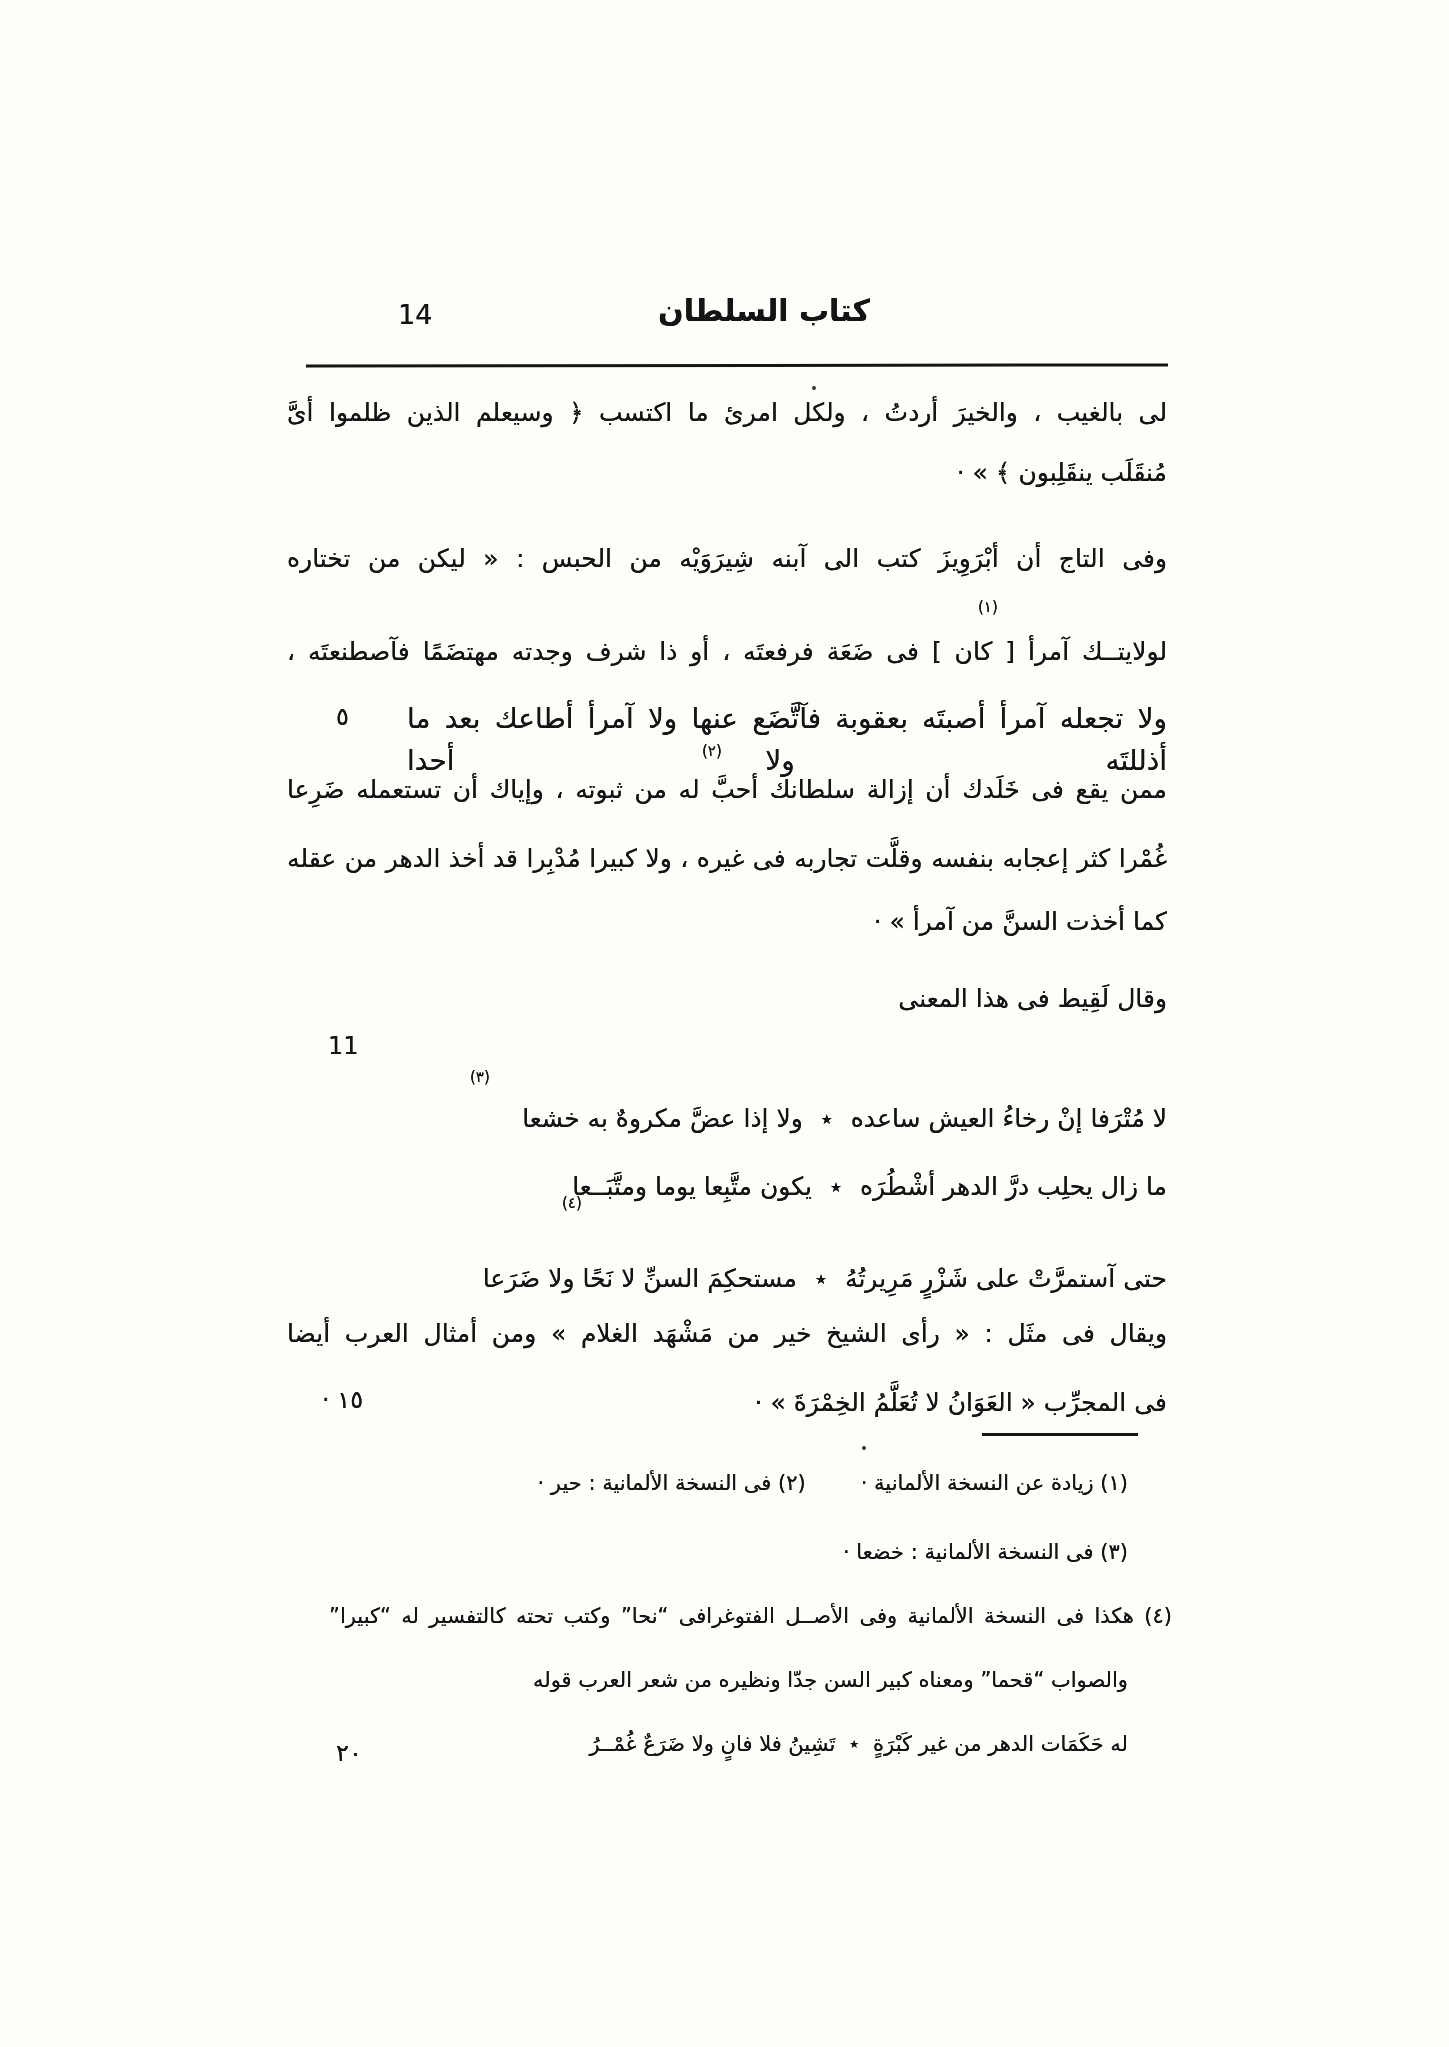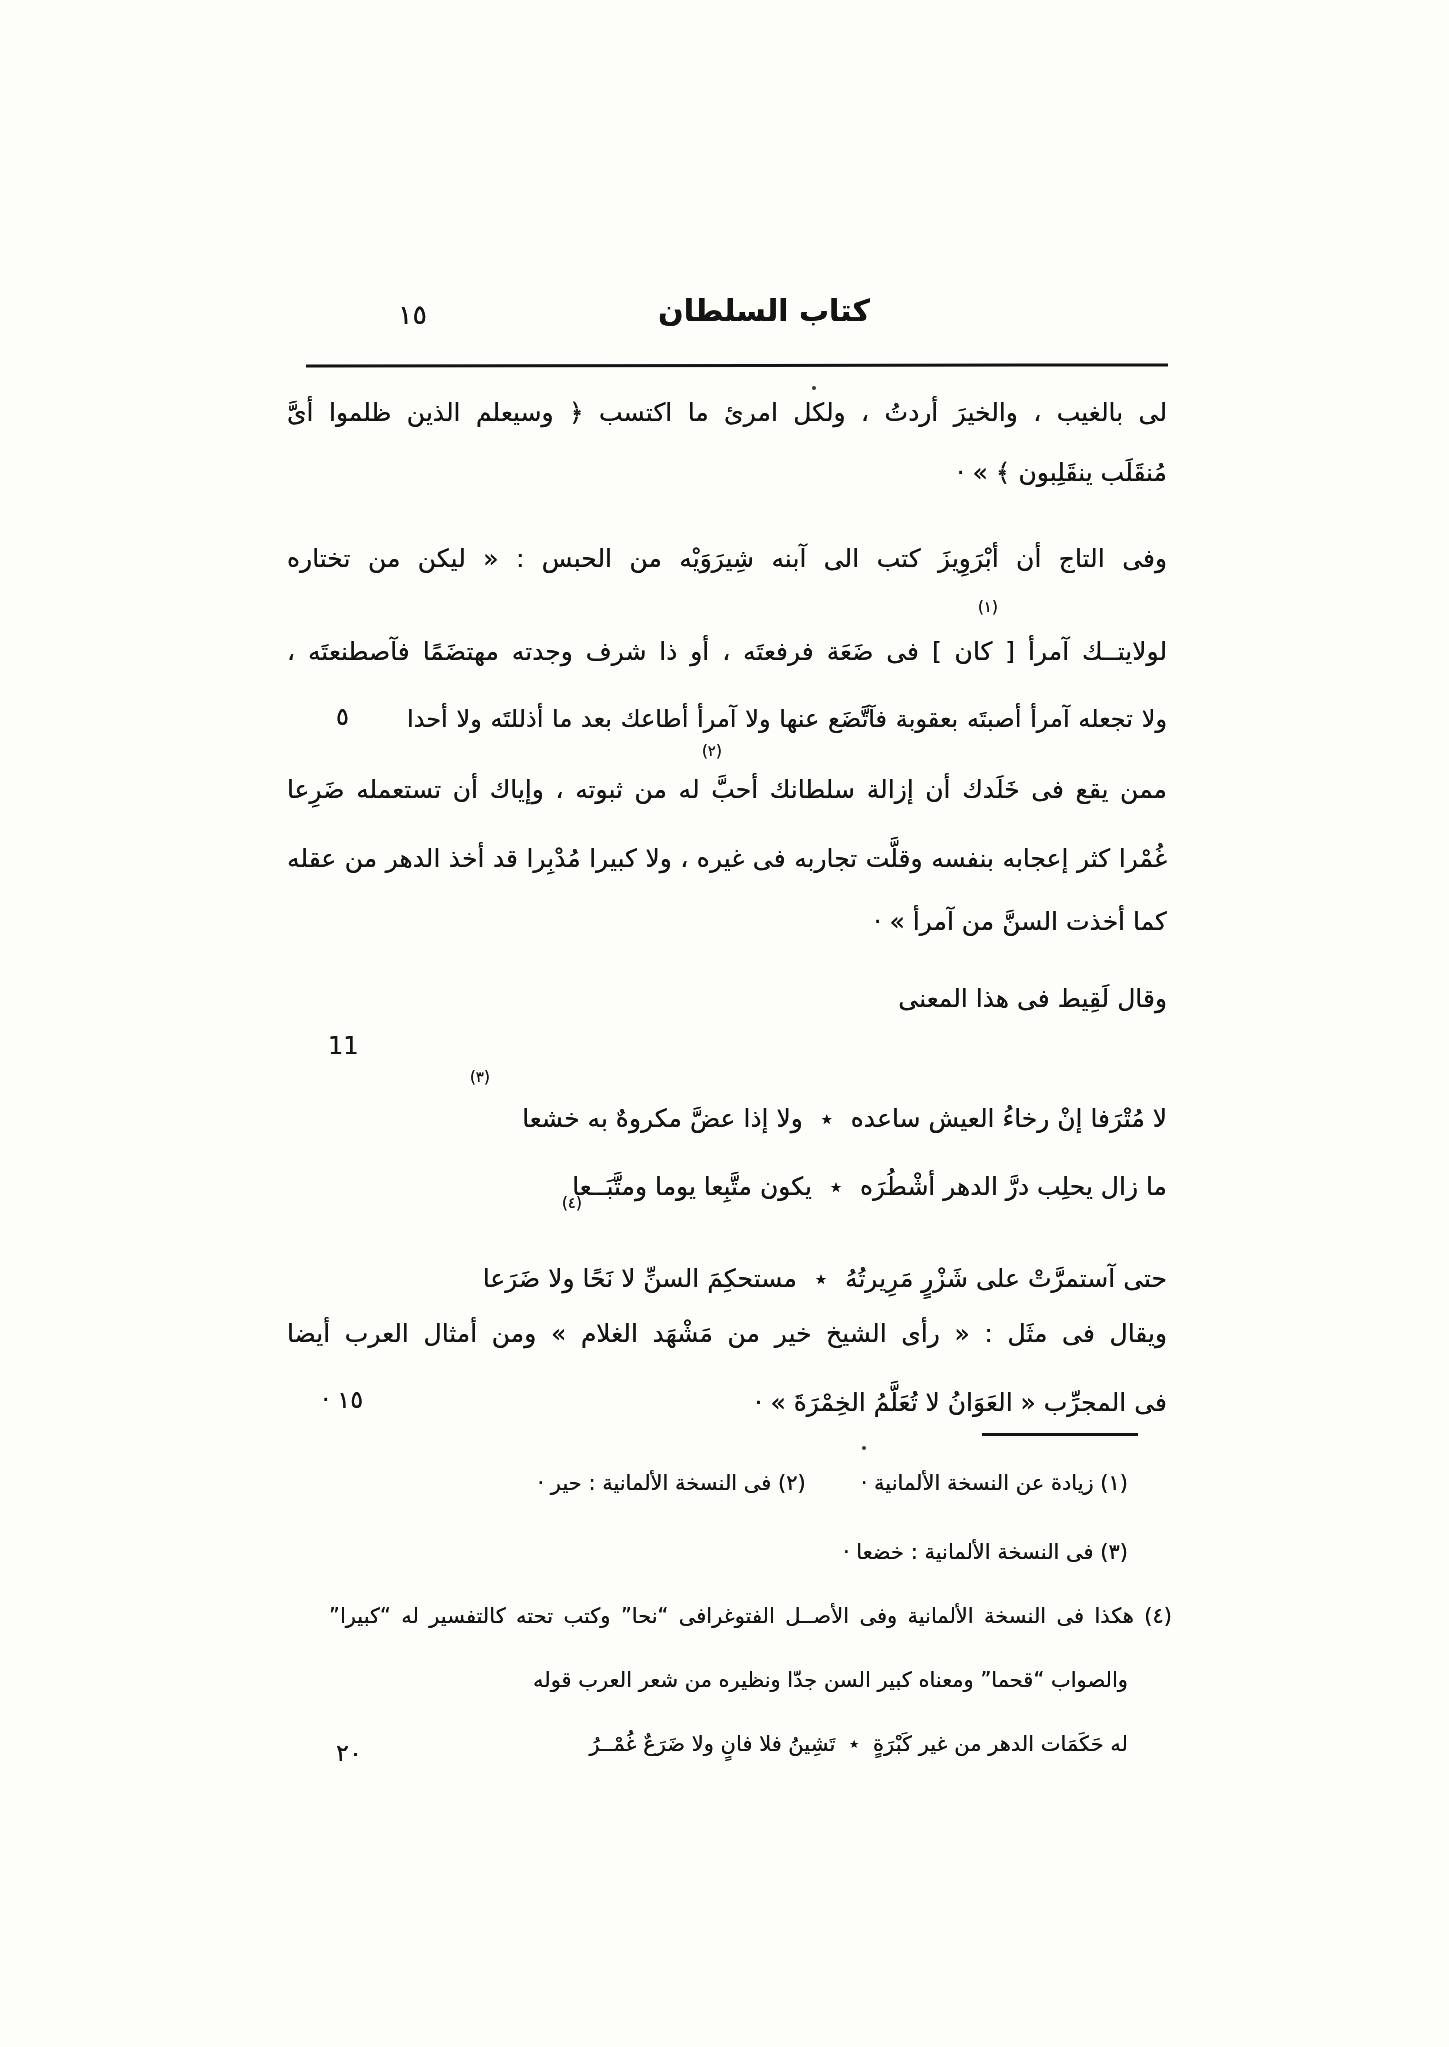--- a/index.html
+++ b/index.html
@@ -32,35 +32,35 @@
   .fn .star { margin:0 14px; font-size:18px; }
   .rule { position:absolute; background:var(--ink); }
   .speck { position:absolute; width:4px; height:4px; border-radius:50%; background:var(--ink); opacity:.85; }
   .gap-after { margin-left:55px; }
 </style>
 </head>
 <body>
 
 <div class="page">
 
-  <div class="t pagenum" style="top:299px; left:398px;">١٥</div>
+  <div class="t pagenum" style="top:299px; left:398px;">14</div>
   <div class="t title" style="top:293px; left:690px; width:180px; text-align:center;">كتاب السلطان</div>
   <div class="rule" style="top:364px; left:306px; width:862px; height:3px; transform:rotate(-0.08deg);"></div>
   <div class="speck" style="top:386px; left:812px;"></div>
 
   <div class="t bl just" style="top:392px;">لى بالغيب ، والخيرَ أردتُ ، ولكل امرئ ما اكتسب ﴿ وسيعلم الذين ظلموا أىَّ</div>
   <div class="t bl right" style="top:452px;">مُنقَلَب ينقَلِبون ﴾ » ·</div>
 
   <div class="t bl just" style="top:538px;">وفى التاج أن أبْرَوِيزَ كتب الى آبنه شِيرَوَيْه من الحبس : « ليكن من تختاره</div>
 
   <div class="t marker" style="top:598px; left:978px;">(١)</div>
   <div class="t bl just" style="top:631px;">لولايتــك آمرأ [ كان ] فى ضَعَة فرفعتَه ، أو ذا شرف وجدته مهتضَمًا فآصطنعتَه ،</div>
 
   <div class="t marginnum" style="top:703px; left:336px;">٥</div>
-  <div class="t just" style="top:698px; left:407px; width:760px; font-size:24px; line-height:42px;">ولا تجعله آمرأ أصبتَه بعقوبة فآتَّضَع عنها ولا آمرأ أطاعك بعد ما أذللتَه ولا أحدا</div>
+  <div class="t just" style="top:698px; left:407px; width:760px; font-size:28px; line-height:42px;">ولا تجعله آمرأ أصبتَه بعقوبة فآتَّضَع عنها ولا آمرأ أطاعك بعد ما أذللتَه ولا أحدا</div>
 
   <div class="t marker" style="top:742px; left:702px;">(٢)</div>
   <div class="t bl just" style="top:769px;">ممن يقع فى خَلَدك أن إزالة سلطانك أحبَّ له من ثبوته ، وإياك أن تستعمله ضَرِعا</div>
 
   <div class="t bl just" style="top:838px;">غُمْرا كثر إعجابه بنفسه وقلَّت تجاربه فى غيره ، ولا كبيرا مُدْبِرا قد أخذ الدهر من عقله</div>
   <div class="t bl right" style="top:901px;">كما أخذت السنَّ من آمرأ » ·</div>
 
   <div class="t bl right" style="top:978px; padding-right:78px;">وقال لَقِيط فى هذا المعنى</div>
 
   <div class="t marginnum" style="top:1032px; left:328px;">11</div>

